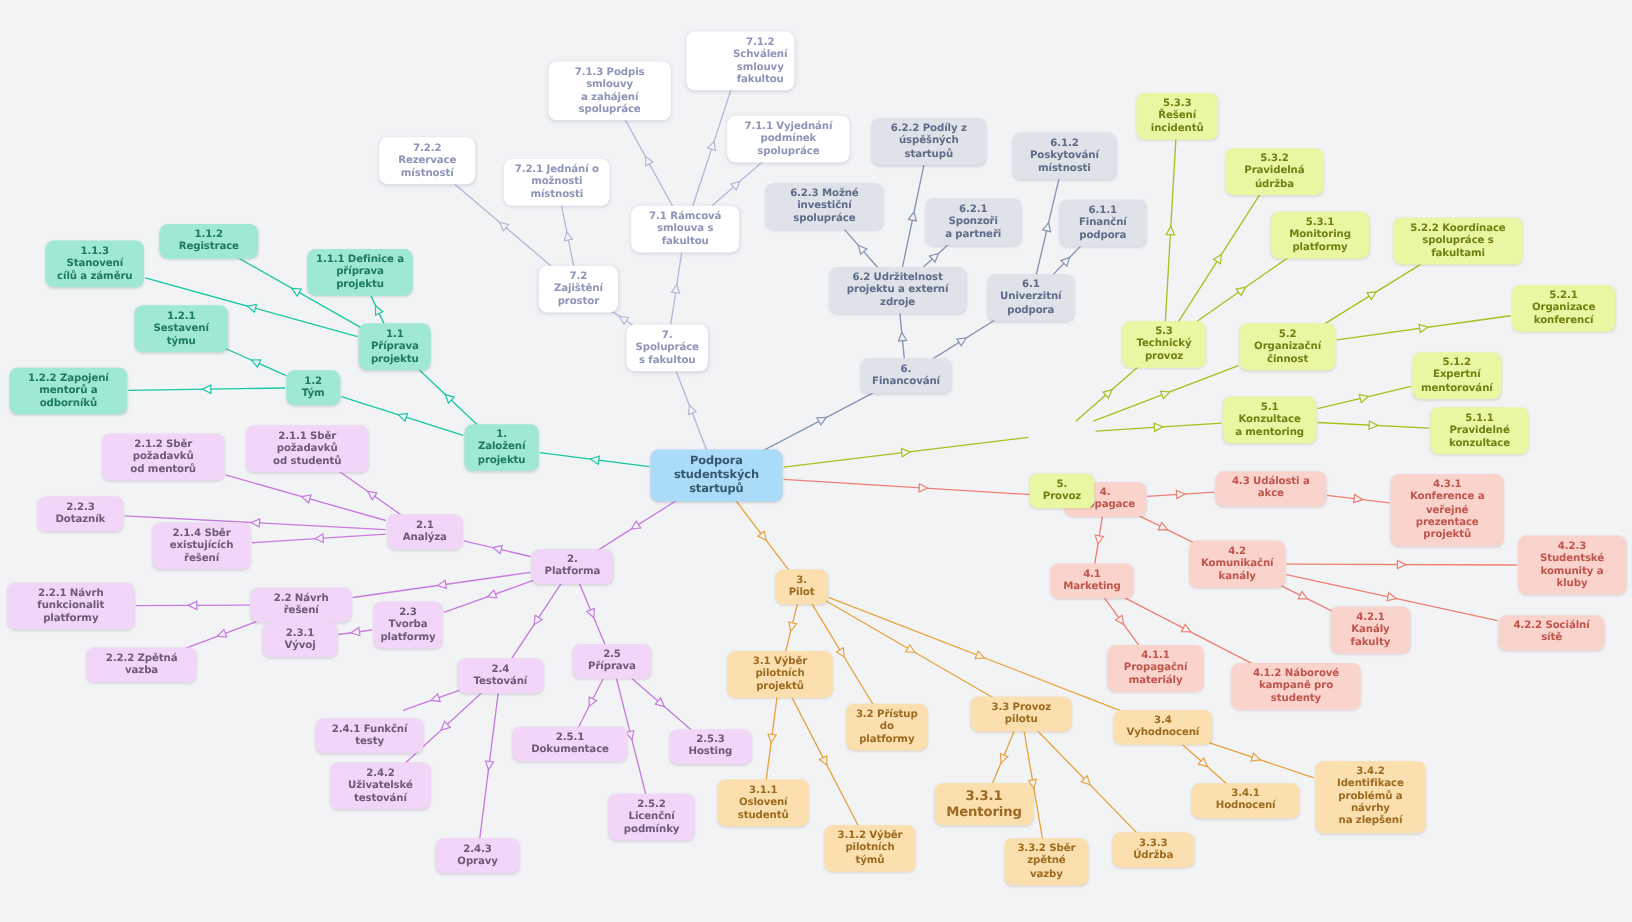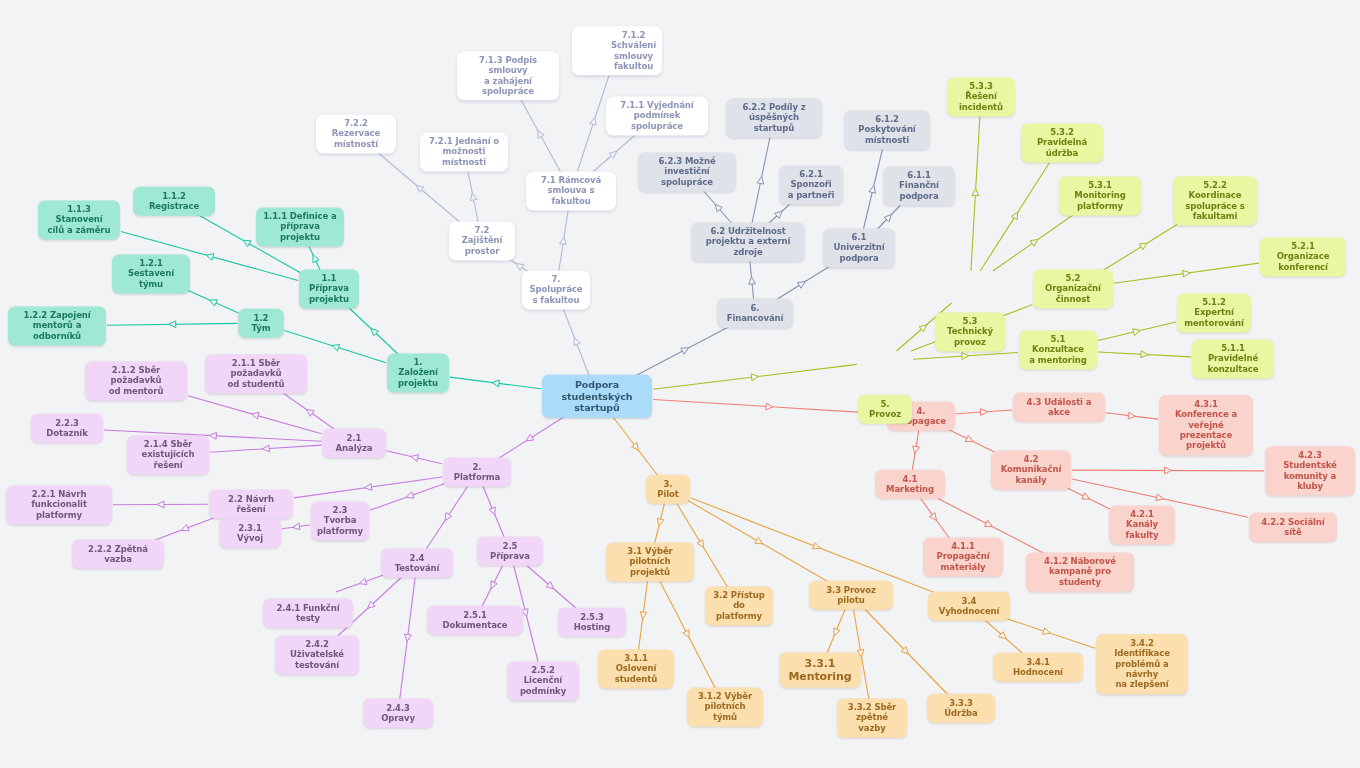--- a/index.html
+++ b/index.html
@@ -446,40 +446,40 @@
       <div class="node c-green" style="left: 1058px; top: 350px; width: 78px; min-height: 30px; font-size: 8.5px;"><span>5.1 Konzultace
 a mentoring</span></div>
       <div class="node c-green" style="left: 1233px; top: 359px; width: 82px; min-height: 30px; font-size: 8.5px;"><span>5.1.1 Pravidelné
 konzultace</span></div>
       <div class="node c-green" style="left: 1214px; top: 313px; width: 74px; min-height: 30px; font-size: 8.5px;"><span>5.1.2 Expertní
 mentorování</span></div>
       <div class="node c-green" style="left: 1073px; top: 289px; width: 80px; min-height: 30px; font-size: 8.5px;"><span>5.2 Organizační
 činnost</span></div>
       <div class="node c-green" style="left: 1303px; top: 257px; width: 86px; min-height: 30px; font-size: 8.5px;"><span>5.2.1 Organizace
 konferencí</span></div>
-      <div class="node c-green" style="left: 1215px; top: 201px; width: 84px; min-height: 30px; font-size: 8.5px; align-items: flex-end;"><span>5.2.2 Koordinace
+      <div class="node c-green" style="left: 1215px; top: 201px; width: 108px; min-height: 30px; font-size: 8.5px; align-items: flex-end;"><span>5.2.2 Koordinace
 spolupráce s fakultami</span></div>
-      <div class="node c-green" style="left: 970px; top: 287px; width: 70px; min-height: 30px; font-size: 8.5px; margin-top: 45px;"><span>5.3 Technický
+      <div class="node c-green" style="left: 970px; top: 287px; width: 70px; min-height: 30px; font-size: 8.5px;"><span>5.3 Technický
 provoz</span></div>
       <div class="node c-green" style="left: 1100px; top: 196px; width: 82px; min-height: 30px; font-size: 8.5px;"><span>5.3.1 Monitoring
 platformy</span></div>
       <div class="node c-green" style="left: 1062px; top: 143px; width: 82px; min-height: 30px; font-size: 8.5px;"><span>5.3.2 Pravidelná
 údržba</span></div>
       <div class="node c-green" style="left: 981px; top: 97px; width: 68px; min-height: 30px; font-size: 8.5px;"><span>5.3.3 Řešení
 incidentů</span></div>
       <div class="node c-grey" style="left: 755px; top: 313px; width: 76px; min-height: 18px; font-size: 8.5px;"><span>6. Financování</span></div>
       <div class="node c-grey" style="left: 859px; top: 248px; width: 72px; min-height: 30px; font-size: 8.5px;"><span>6.1 Univerzitní
 podpora</span></div>
       <div class="node c-grey" style="left: 919px; top: 186px; width: 72px; min-height: 30px; font-size: 8.5px;"><span>6.1.1 Finanční
 podpora</span></div>
       <div class="node c-grey" style="left: 887px; top: 130px; width: 86px; min-height: 30px; font-size: 8.5px;"><span>6.1.2 Poskytování
 místnosti</span></div>
       <div class="node c-grey" style="left: 748px; top: 242px; width: 114px; min-height: 30px; font-size: 8.5px;"><span>6.2 Udržitelnost
 projektu a externí zdroje</span></div>
-      <div class="node c-grey" style="left: 811px; top: 185px; width: 64px; min-height: 30px; font-size: 8.5px;"><span>6.2.1 Sponzoři
+      <div class="node c-grey" style="left: 811px; top: 185px; width: 80px; min-height: 30px; font-size: 8.5px;"><span>6.2.1 Sponzoři
 a partneři</span></div>
       <div class="node c-grey" style="left: 774px; top: 118px; width: 96px; min-height: 30px; font-size: 8.5px;"><span>6.2.2 Podíly z
 úspěšných startupů</span></div>
       <div class="node c-grey" style="left: 687px; top: 172px; width: 98px; min-height: 30px; font-size: 8.5px;"><span>6.2.3 Možné
 investiční spolupráce</span></div>
       <div class="node c-lav" style="left: 556px; top: 290px; width: 68px; min-height: 30px; font-size: 8.5px;"><span>7. Spolupráce
 s fakultou</span></div>
       <div class="node c-lav" style="left: 571px; top: 191px; width: 90px; min-height: 30px; font-size: 8.5px;"><span>7.1 Rámcová
 smlouva s fakultou</span></div>
       <div class="node c-lav" style="left: 657px; top: 116px; width: 102px; min-height: 30px; font-size: 8.5px;"><span>7.1.1 Vyjednání

